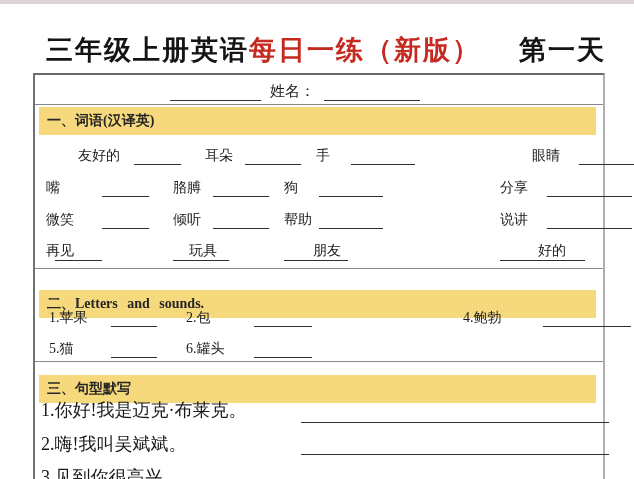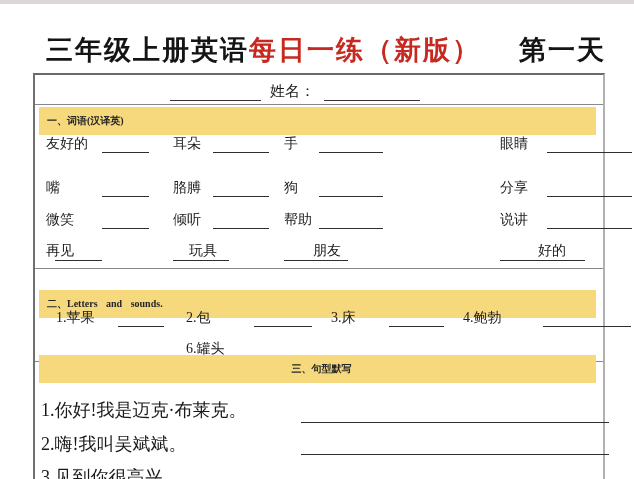--- a/index.html
+++ b/index.html
@@ -19,36 +19,36 @@
   .sheet{
     position:absolute;left:33px;top:73px;width:572px;height:420px;
     border-top:2px solid #6a6a6a;border-left:2px solid #707070;border-right:2px solid #b0b0b0;
     box-sizing:border-box;
   }
   .flabel{position:absolute;top:7px;font-size:15px;white-space:nowrap;}
   .fline{position:absolute;top:8px;height:17px;border-bottom:1.5px solid #333;}
   .rule{position:absolute;left:0;width:100%;height:0;border-top:1.5px solid #888;}
   .band{
     position:absolute;left:4px;right:7px;height:28px;background:#f6d87d;
-    font-size:10px;font-weight:600;line-height:28px;padding-left:8px;color:#262626;
+    font-size:14px;font-weight:600;line-height:28px;padding-left:8px;color:#262626;
     box-sizing:border-box;white-space:nowrap;
   }
   .band.eng{word-spacing:6px;margin-top:20px;}
   .wcell{position:absolute;display:flex;align-items:flex-end;height:18px;}
   .wlabel{font-size:14px;line-height:18px;white-space:nowrap;display:inline-block;}
   .wline{border-bottom:1.5px solid #2e2e2e;height:16px;display:inline-block;}
   
   .colA{left:11px;}  .colA .wlabel{width:56px;} .colA .wline{width:47px;}
   .colB{left:138px;align-items:flex-end;} .colB .wlabel{width:40px;} .colB .wline{width:56px;}
   .colC{left:249px;} .colC .wlabel{width:35px;} .colC .wline{width:64px;}
   .colD{left:429px;padding-left:36px;} .colD .wlabel{width:47px;} .colD .wline{width:85px;}
-  .r1{top:60px;} .r2{top:104px;} .r3{top:136px;} .r4{top:167px;flex-direction:column;}
+  .r1{top:72px;margin-left:32px;} .r2{top:104px;} .r3{top:136px;} .r4{top:167px;flex-direction:column;}
   
   .s2r1{top:234px;} .s2r2{top:265px;}
-  .s2c1{left:21px;}   .s2c1 .wlabel{width:62px;} .s2c1 .wline{width:46px;}
+  .s2c1{left:14px;}   .s2c1 .wlabel{width:62px;} .s2c1 .wline{width:46px;}
   .s2c2{left:151px;} .s2c2 .wlabel{width:68px;} .s2c2 .wline{width:58px;}
   .s2c3{left:296px;} .s2c3 .wlabel{width:58px;} .s2c3 .wline{width:55px;}
   .s2c4{left:428px;} .s2c4 .wlabel{width:80px;} .s2c4 .wline{width:88px;}
   
   .s3label{position:absolute;left:6px;font-size:18px;line-height:19px;white-space:nowrap;}
   .s3l1{top:326px;} .s3l2{top:360px;} .s3l3{top:393px;}
   .s3line{position:absolute;left:266px;width:308px;height:16px;border-bottom:1.5px solid #2e2e2e;}
   .s3line.a{top:331px;} .s3line.b{top:363px;}
 </style>
 </head>
@@ -142,35 +142,35 @@
   <div class="band eng" style="top:195px;">二、Letters and sounds.</div>
 
   <div class="wcell s2c1 s2r1">
       <span class="wlabel">1.苹果</span>
       <span class="wline"></span>
     </div>
   <div class="wcell s2c2 s2r1">
       <span class="wlabel">2.包</span>
       <span class="wline"></span>
     </div>
-  <div class="wcell s2c3 s2r1">
-      <span class="wlabel">3.床</span>
+  <div class="wcell s2c4 s2r1">
+      <span class="wlabel">4.鲍勃</span>
       <span class="wline"></span>
     </div>
-  <div class="wcell s2c4 s2r1">
-      <span class="wlabel">4.鲍勃</span>
+  <div class="wcell s2c1 s2r2">
+      <span class="wlabel">5.猫</span>
       <span class="wline"></span>
     </div>
   <div class="wcell s2c2 s2r2">
       <span class="wlabel">6.罐头</span>
       <span class="wline"></span>
     </div>
 
   <div class="rule" style="top:286px;"></div>
-  <div class="band" style="top:280px;text-align:center;">三、句型默写</div>
+  <div class="band" style="top:300px;">三、句型默写</div>
 
   <span class="s3label s3l1">1.你好!我是迈克·布莱克。</span>
   <span class="s3line a"></span>
   <span class="s3label s3l2">2.嗨!我叫吴斌斌。</span>
   <span class="s3line b"></span>
   <span class="s3label s3l3">3.见到你很高兴。</span>
 
 </div>
 
 </body></html>

